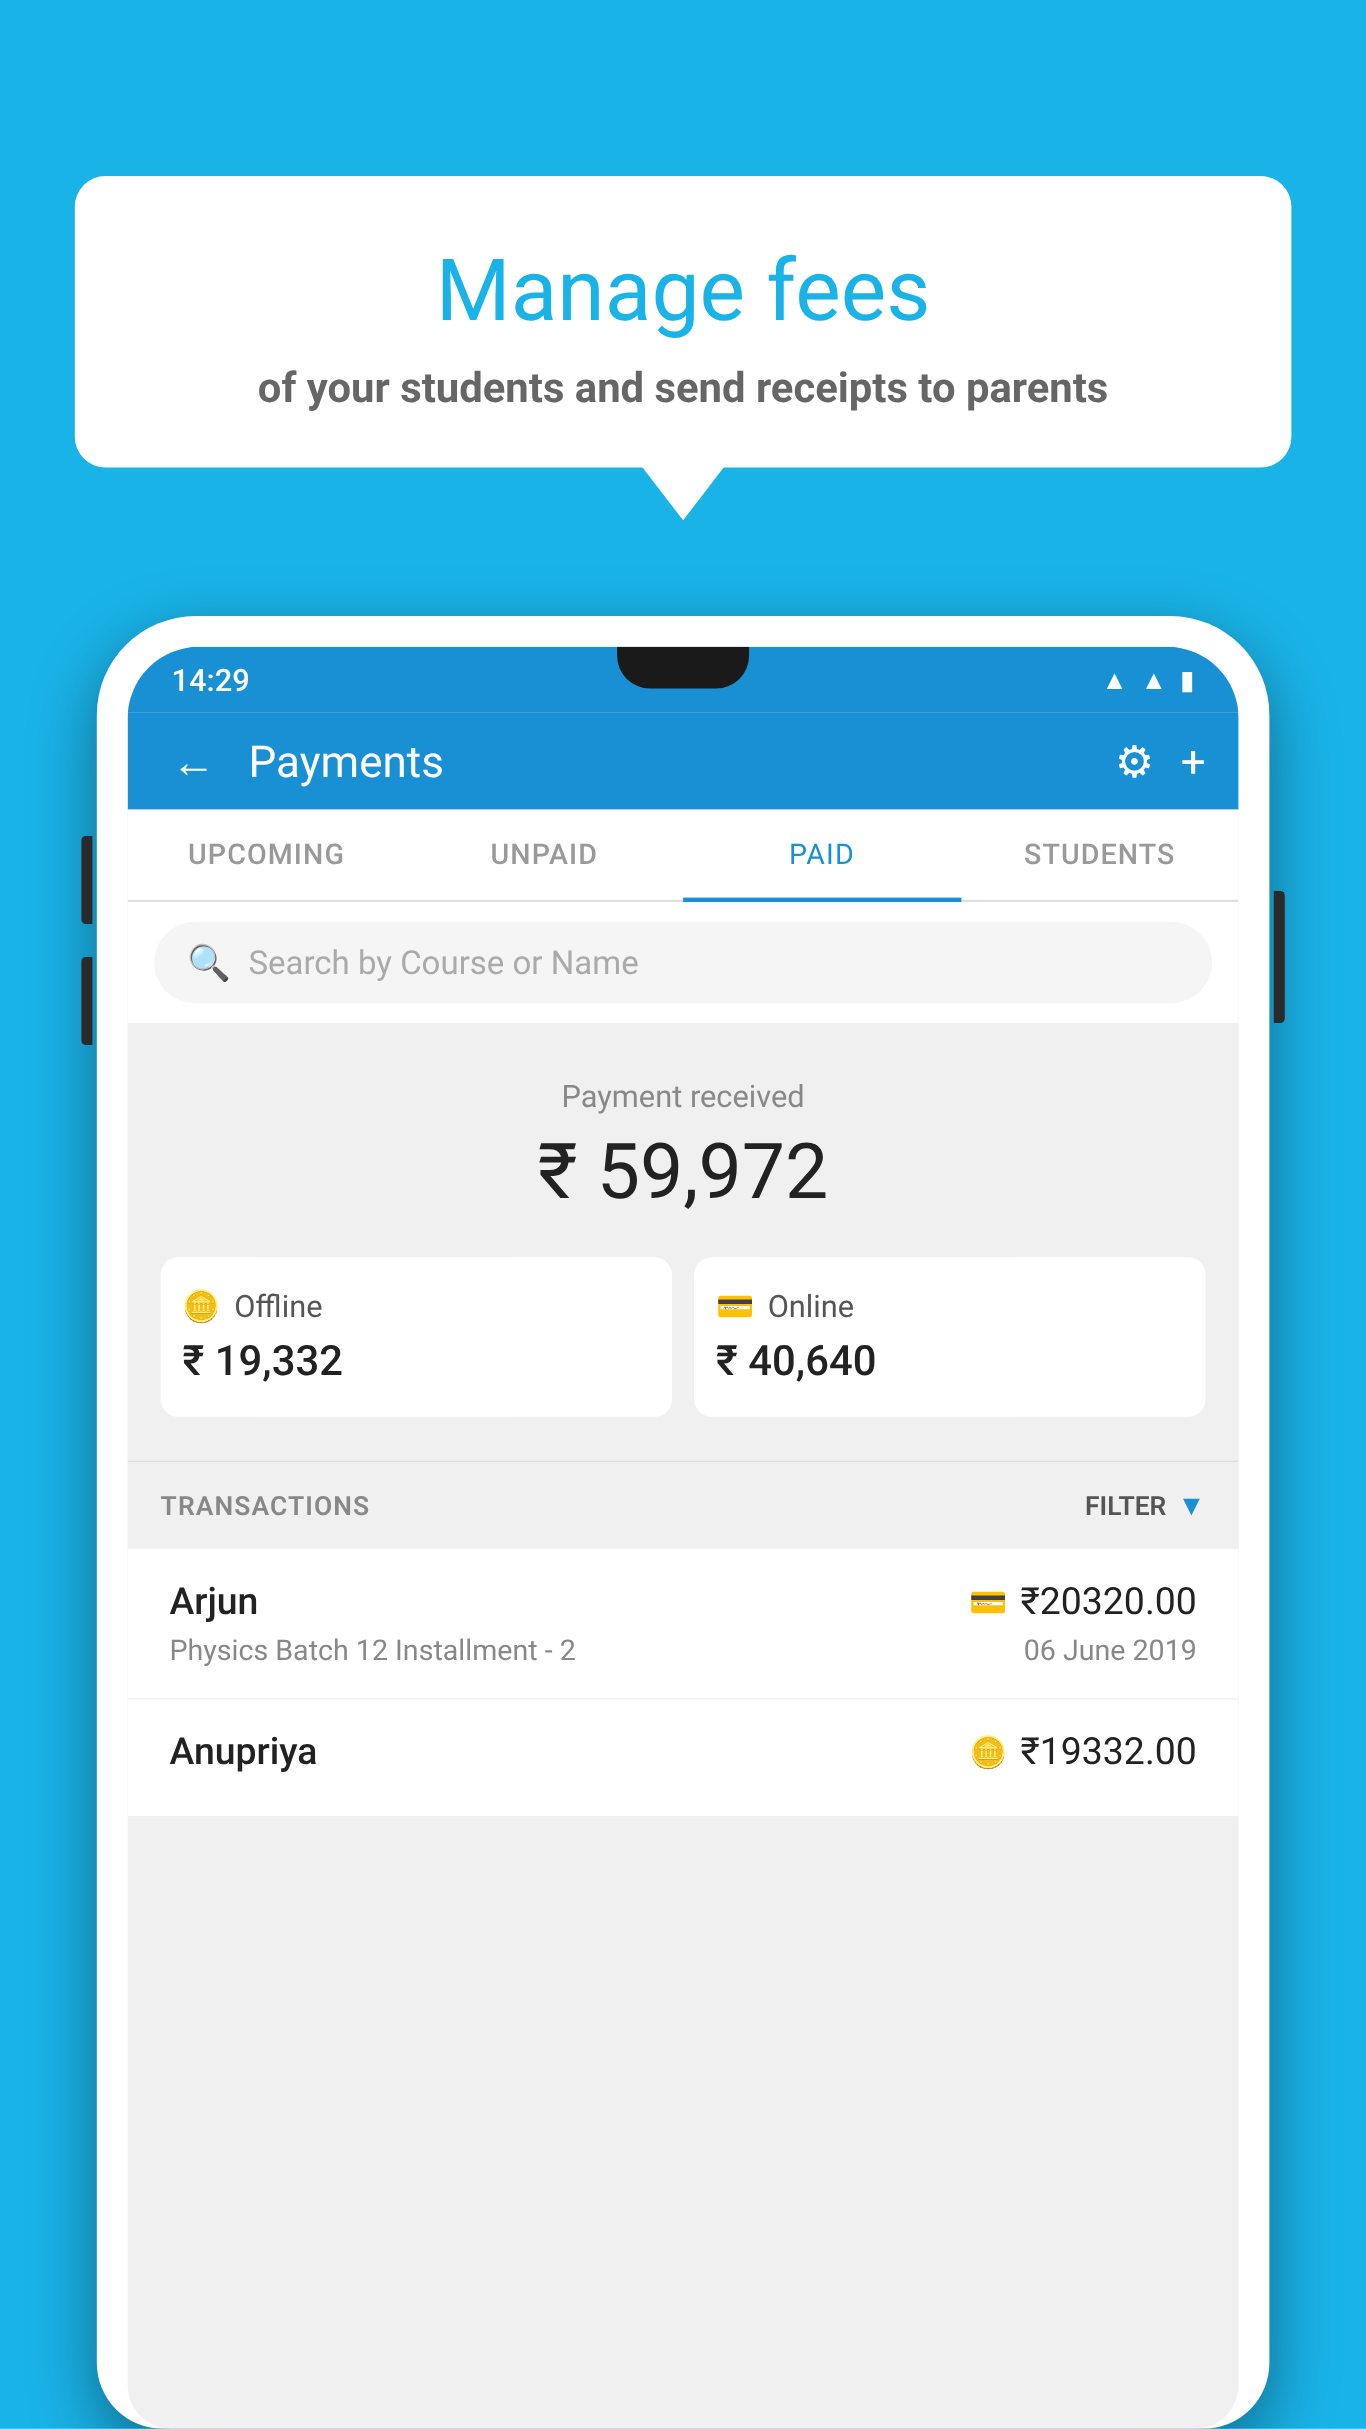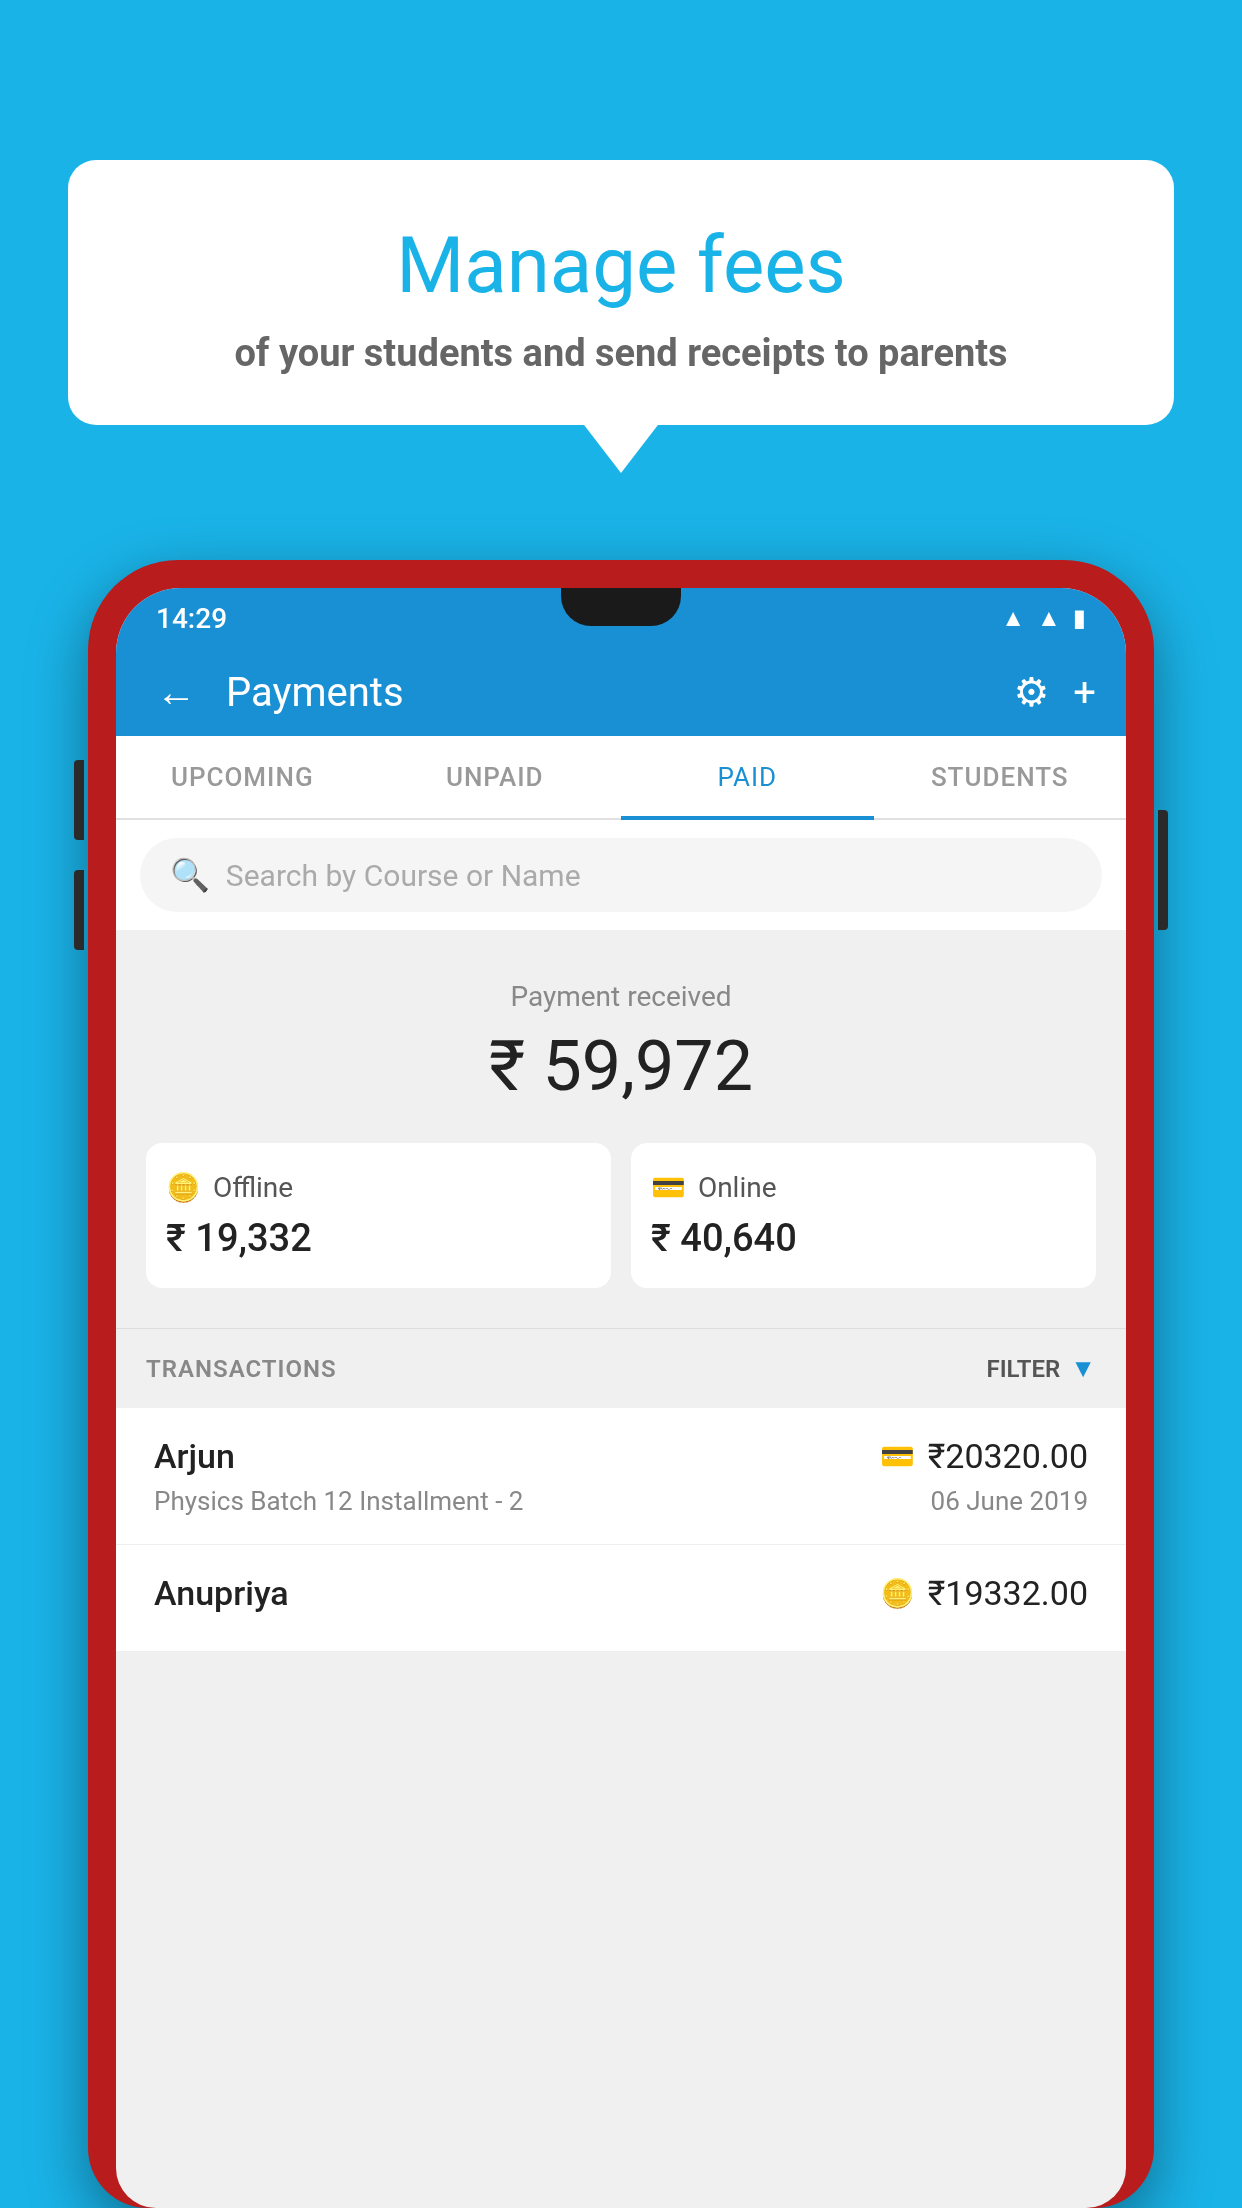--- a/index.html
+++ b/index.html
@@ -48,21 +48,21 @@
       font-weight: 700;
     }
 
     
     .phone-frame {
       position: absolute;
       top: 560px;
       left: 88px;
       right: 88px;
       bottom: 0;
-      background: #b91c1c;
+      background: #ffffff;
       border-radius: 90px 90px 60px 60px;
       padding: 28px 28px 0;
       box-shadow: 0 20px 60px rgba(0,0,0,0.4);
     }
     .phone-inner {
       background: #f0f0f0;
       border-radius: 65px 65px 40px 40px;
       overflow: hidden;
       height: 100%;
       position: relative;

